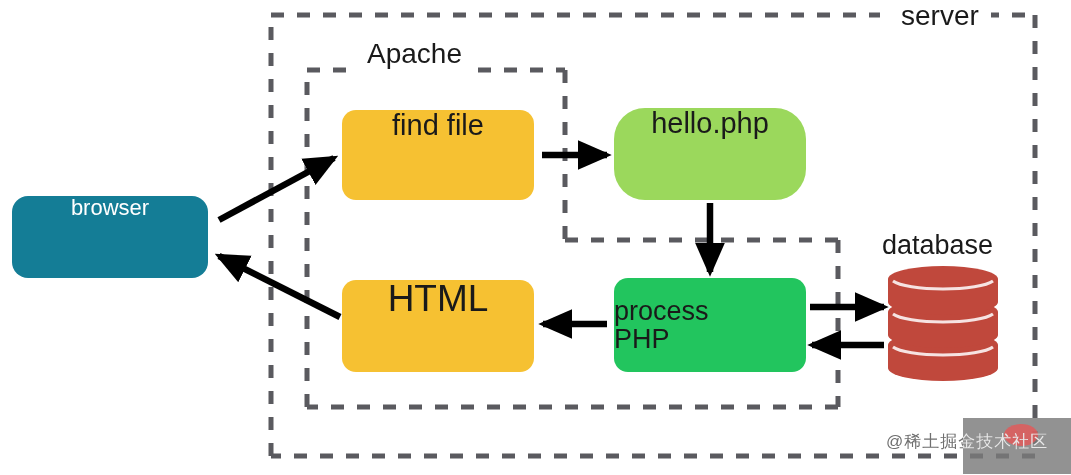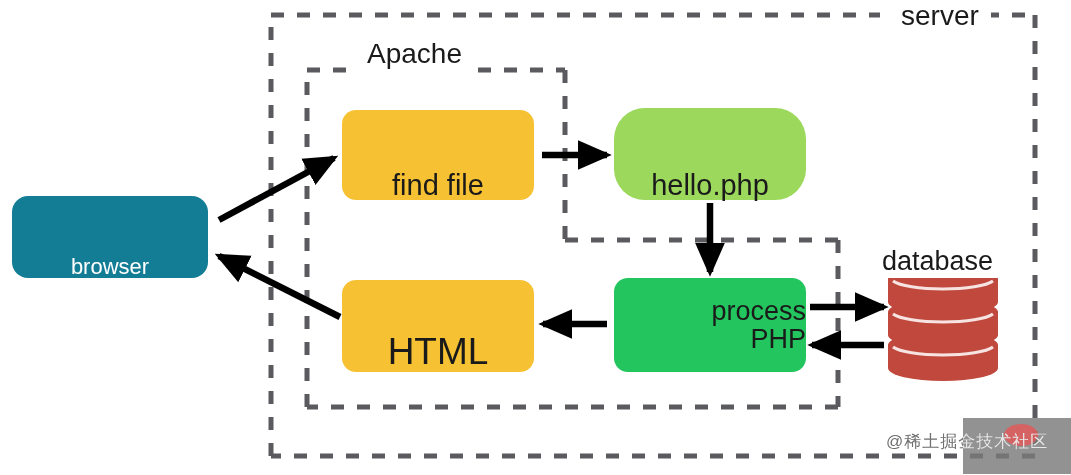--- a/index.html
+++ b/index.html
@@ -2,21 +2,21 @@
 <html><head>
 <meta charset="utf-8">
 <style>
   html,body{margin:0;padding:0;background:#ffffff;}
   body{width:1071px;height:475px;overflow:hidden;font-family:"Liberation Sans","DejaVu Sans",sans-serif;}
   #stage{position:relative;width:1071px;height:475px;background:#ffffff;}
   .svg-layer{position:absolute;left:0;top:0;width:1071px;height:475px;}
 
   .node{
     position:absolute;
-    display:flex;align-items:flex-end;justify-content:center;
+    display:flex;align-items:flex-start;justify-content:center;
     text-align:center;
     border-radius:14px;
     line-height:1.05;
     font-weight:400;
     z-index:3;
   }
   .node-browser{
     left:12px;top:196px;width:196px;height:82px;
     background:#147d96;color:#ffffff;font-size:22px;border-radius:16px;
   }
@@ -43,21 +43,21 @@
     position:absolute;
     background:#ffffff;
     color:#1a1a1a;
     font-size:28px;
     padding:0 12px;
     z-index:4;
     white-space:nowrap;
   }
   .label-server{left:889px;top:0px;line-height:32px;}
   .label-apache{left:355px;top:38px;line-height:32px;}
-  .label-database{left:870px;top:228px;line-height:34px;font-size:27px;margin-top:16px;}
+  .label-database{left:870px;top:228px;line-height:34px;font-size:27px;}
 
   .watermark{
     position:absolute;left:886px;top:430px;
     font-size:17px;color:#6f6f6f;white-space:nowrap;
     letter-spacing:1px;z-index:6;
   }
   .wm-box{
     position:absolute;left:963px;top:418px;width:108px;height:56px;
     background:#7a7a7a;opacity:0.82;z-index:5;
   }

